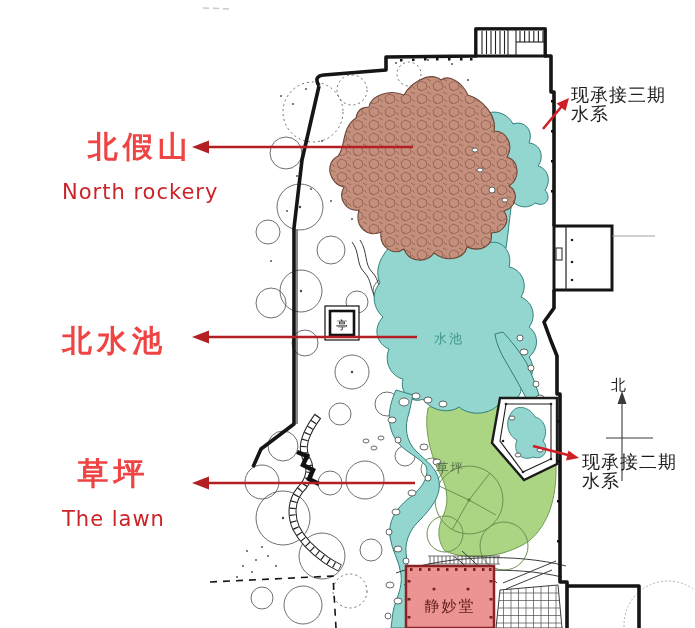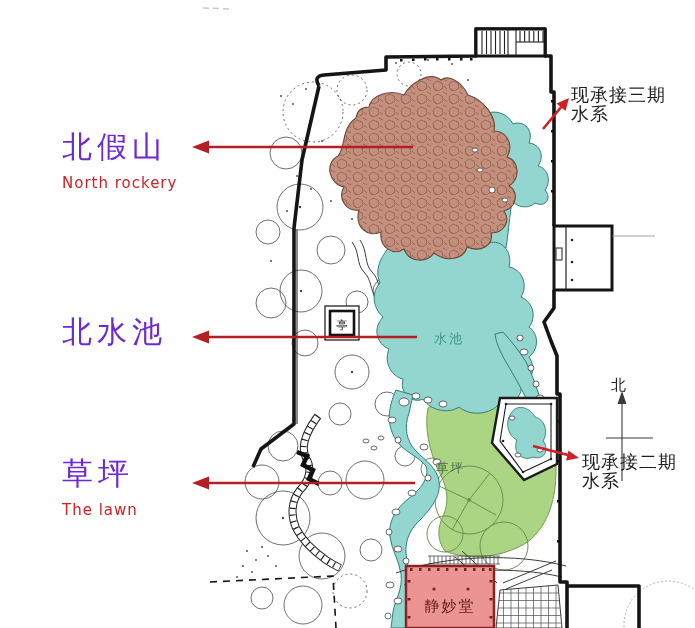--- a/index.html
+++ b/index.html
@@ -1,23 +1,23 @@
 <!DOCTYPE html>
 <html><head>
 <meta charset="utf-8">
 <style>
   html,body{margin:0;padding:0;background:#ffffff;}
   .stage{position:relative;width:695px;height:628px;background:#ffffff;overflow:hidden;
          font-family:"DejaVu Sans","Liberation Sans",sans-serif;}
   svg{position:absolute;left:0;top:0;}
   .legend{position:absolute;left:62px;}
-  .legend .zh{display:block;font-size:30px;letter-spacing:5px;color:#6d28d9;line-height:1.1;font-weight:400;}
-  .legend .en{display:block;font-size:15px;letter-spacing:1px;color:#cc2328;margin-top:11px;font-weight:500;}
+  .legend .zh{display:block;font-size:30px;letter-spacing:5px;color:#ef4444;line-height:1.1;font-weight:700;text-align:center;}
+  .legend .en{display:block;font-size:21px;letter-spacing:1px;color:#cc2328;margin-top:17px;font-weight:500;}
   .lg-rockery{top:130px;}
-  .lg-pool{top:315px;}
+  .lg-pool{top:324px;}
   .lg-lawn{top:456px;}
   .lg-lawn .zh{font-size:31px;}
   text{font-family:"DejaVu Sans","Liberation Sans",sans-serif;}
   .callout-text{font-size:18px;fill:#1c1c1c;letter-spacing:1px;font-weight:500;}
   .plan-zh{letter-spacing:2px;}
 </style>
 </head>
 <body>
 
 <div class="stage">

